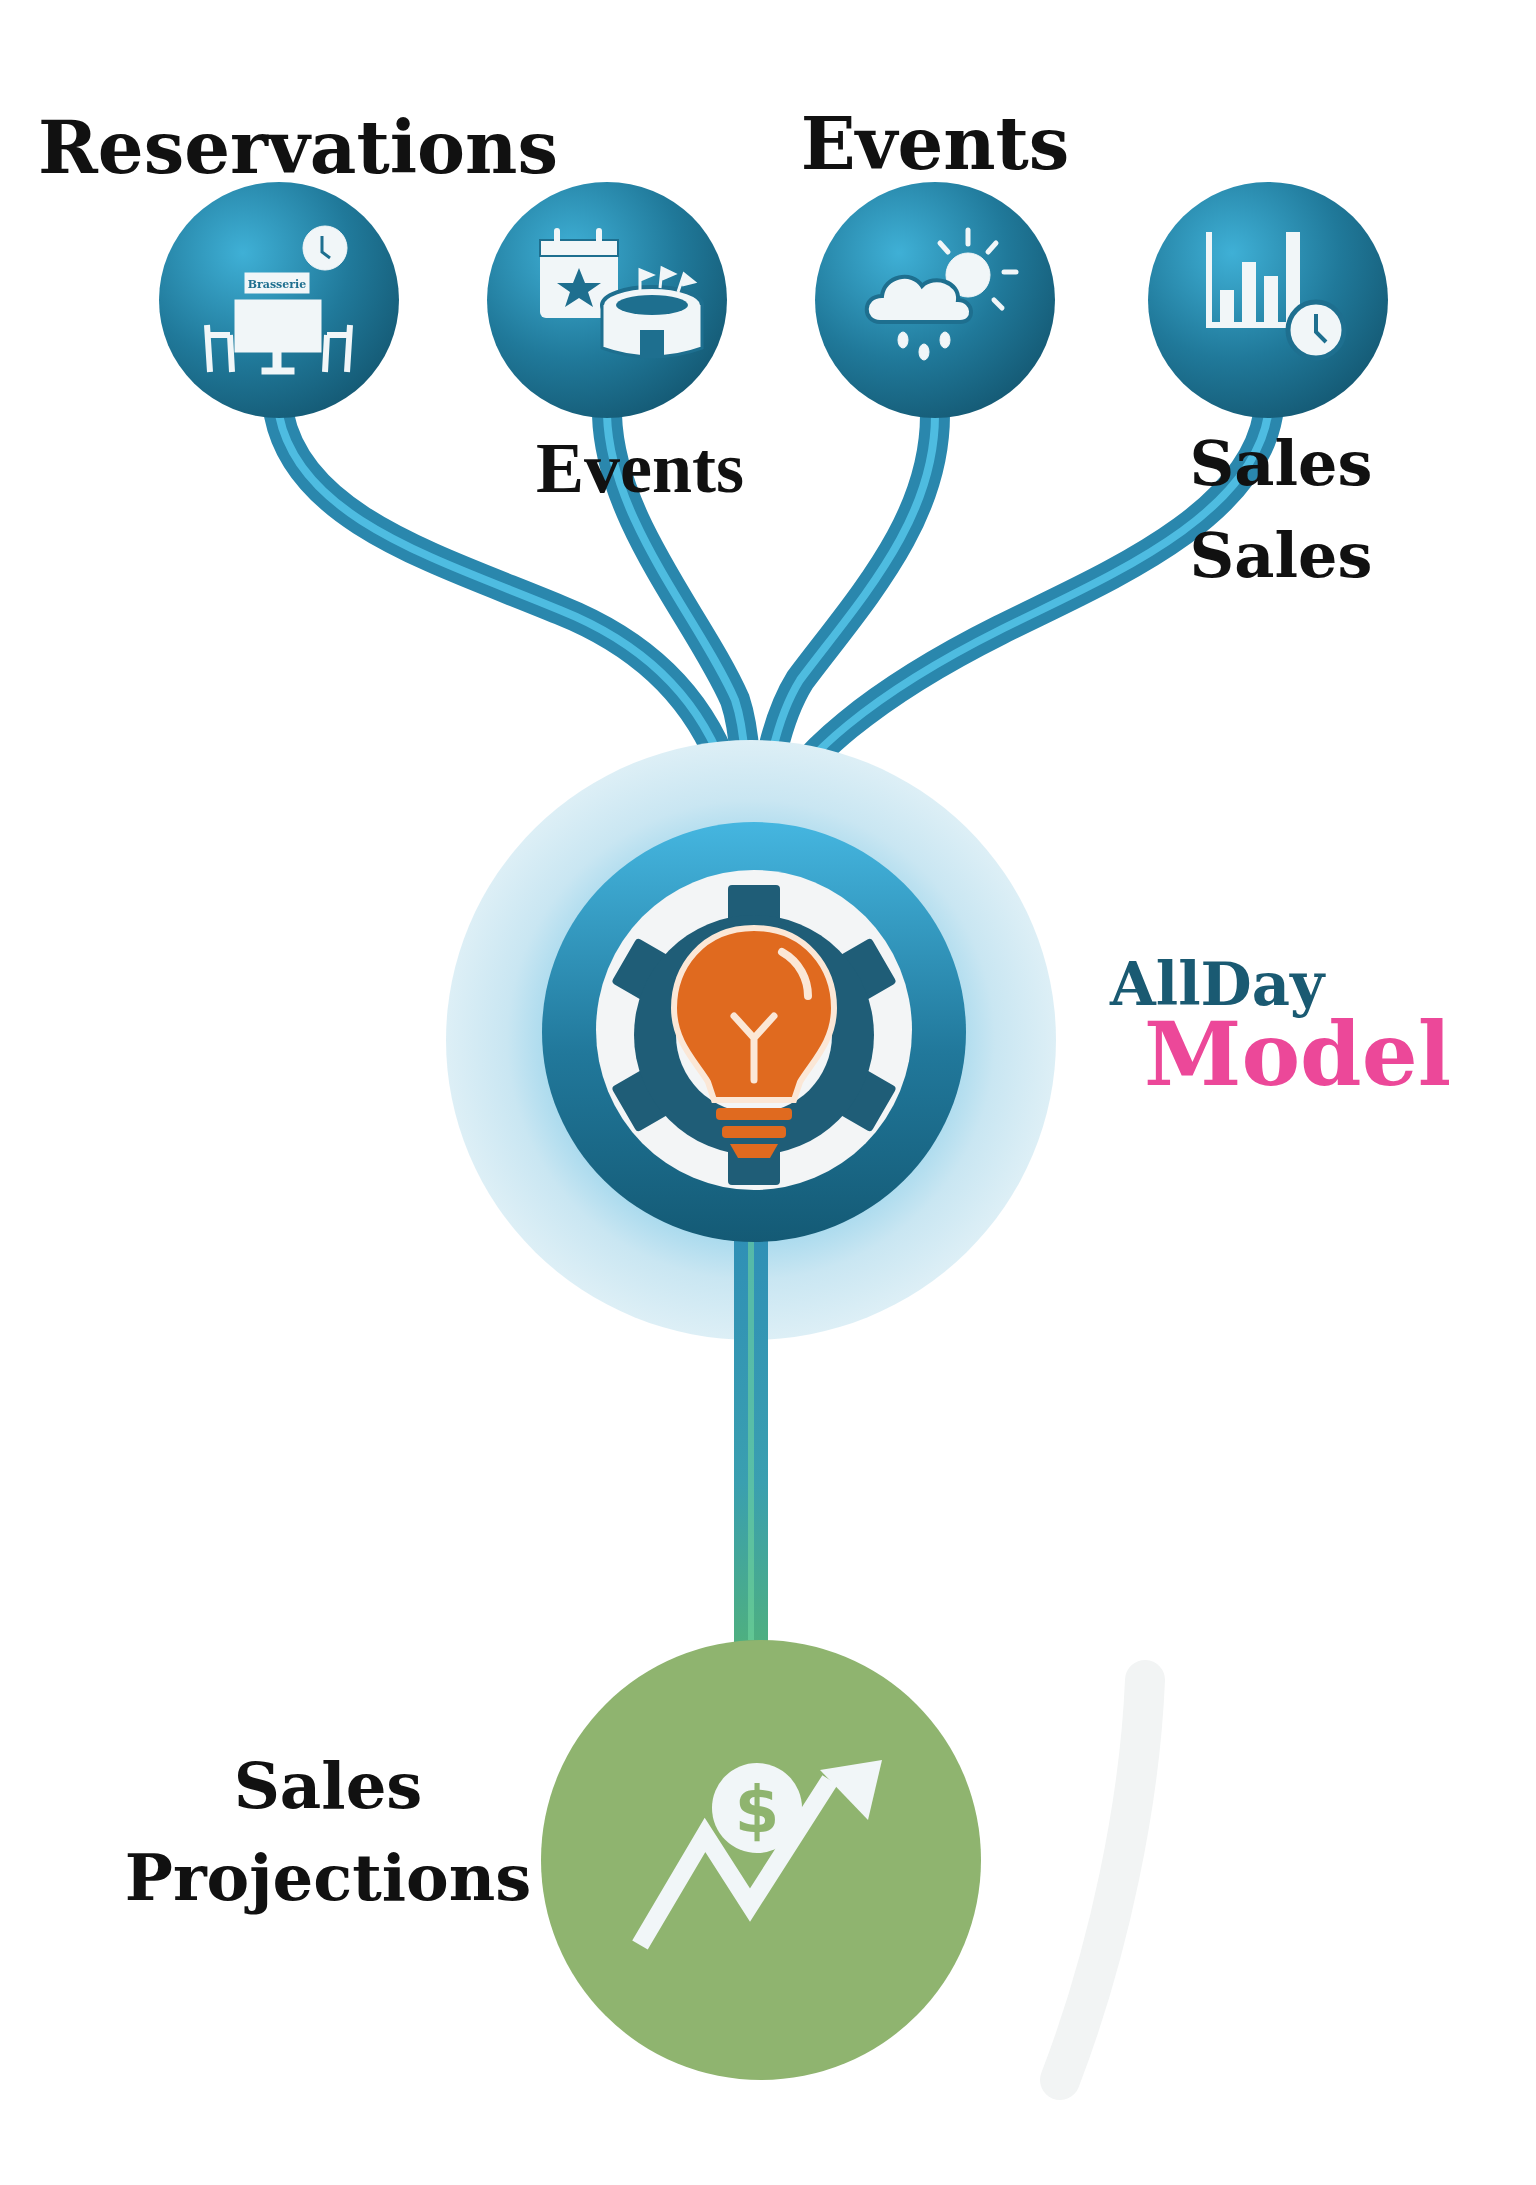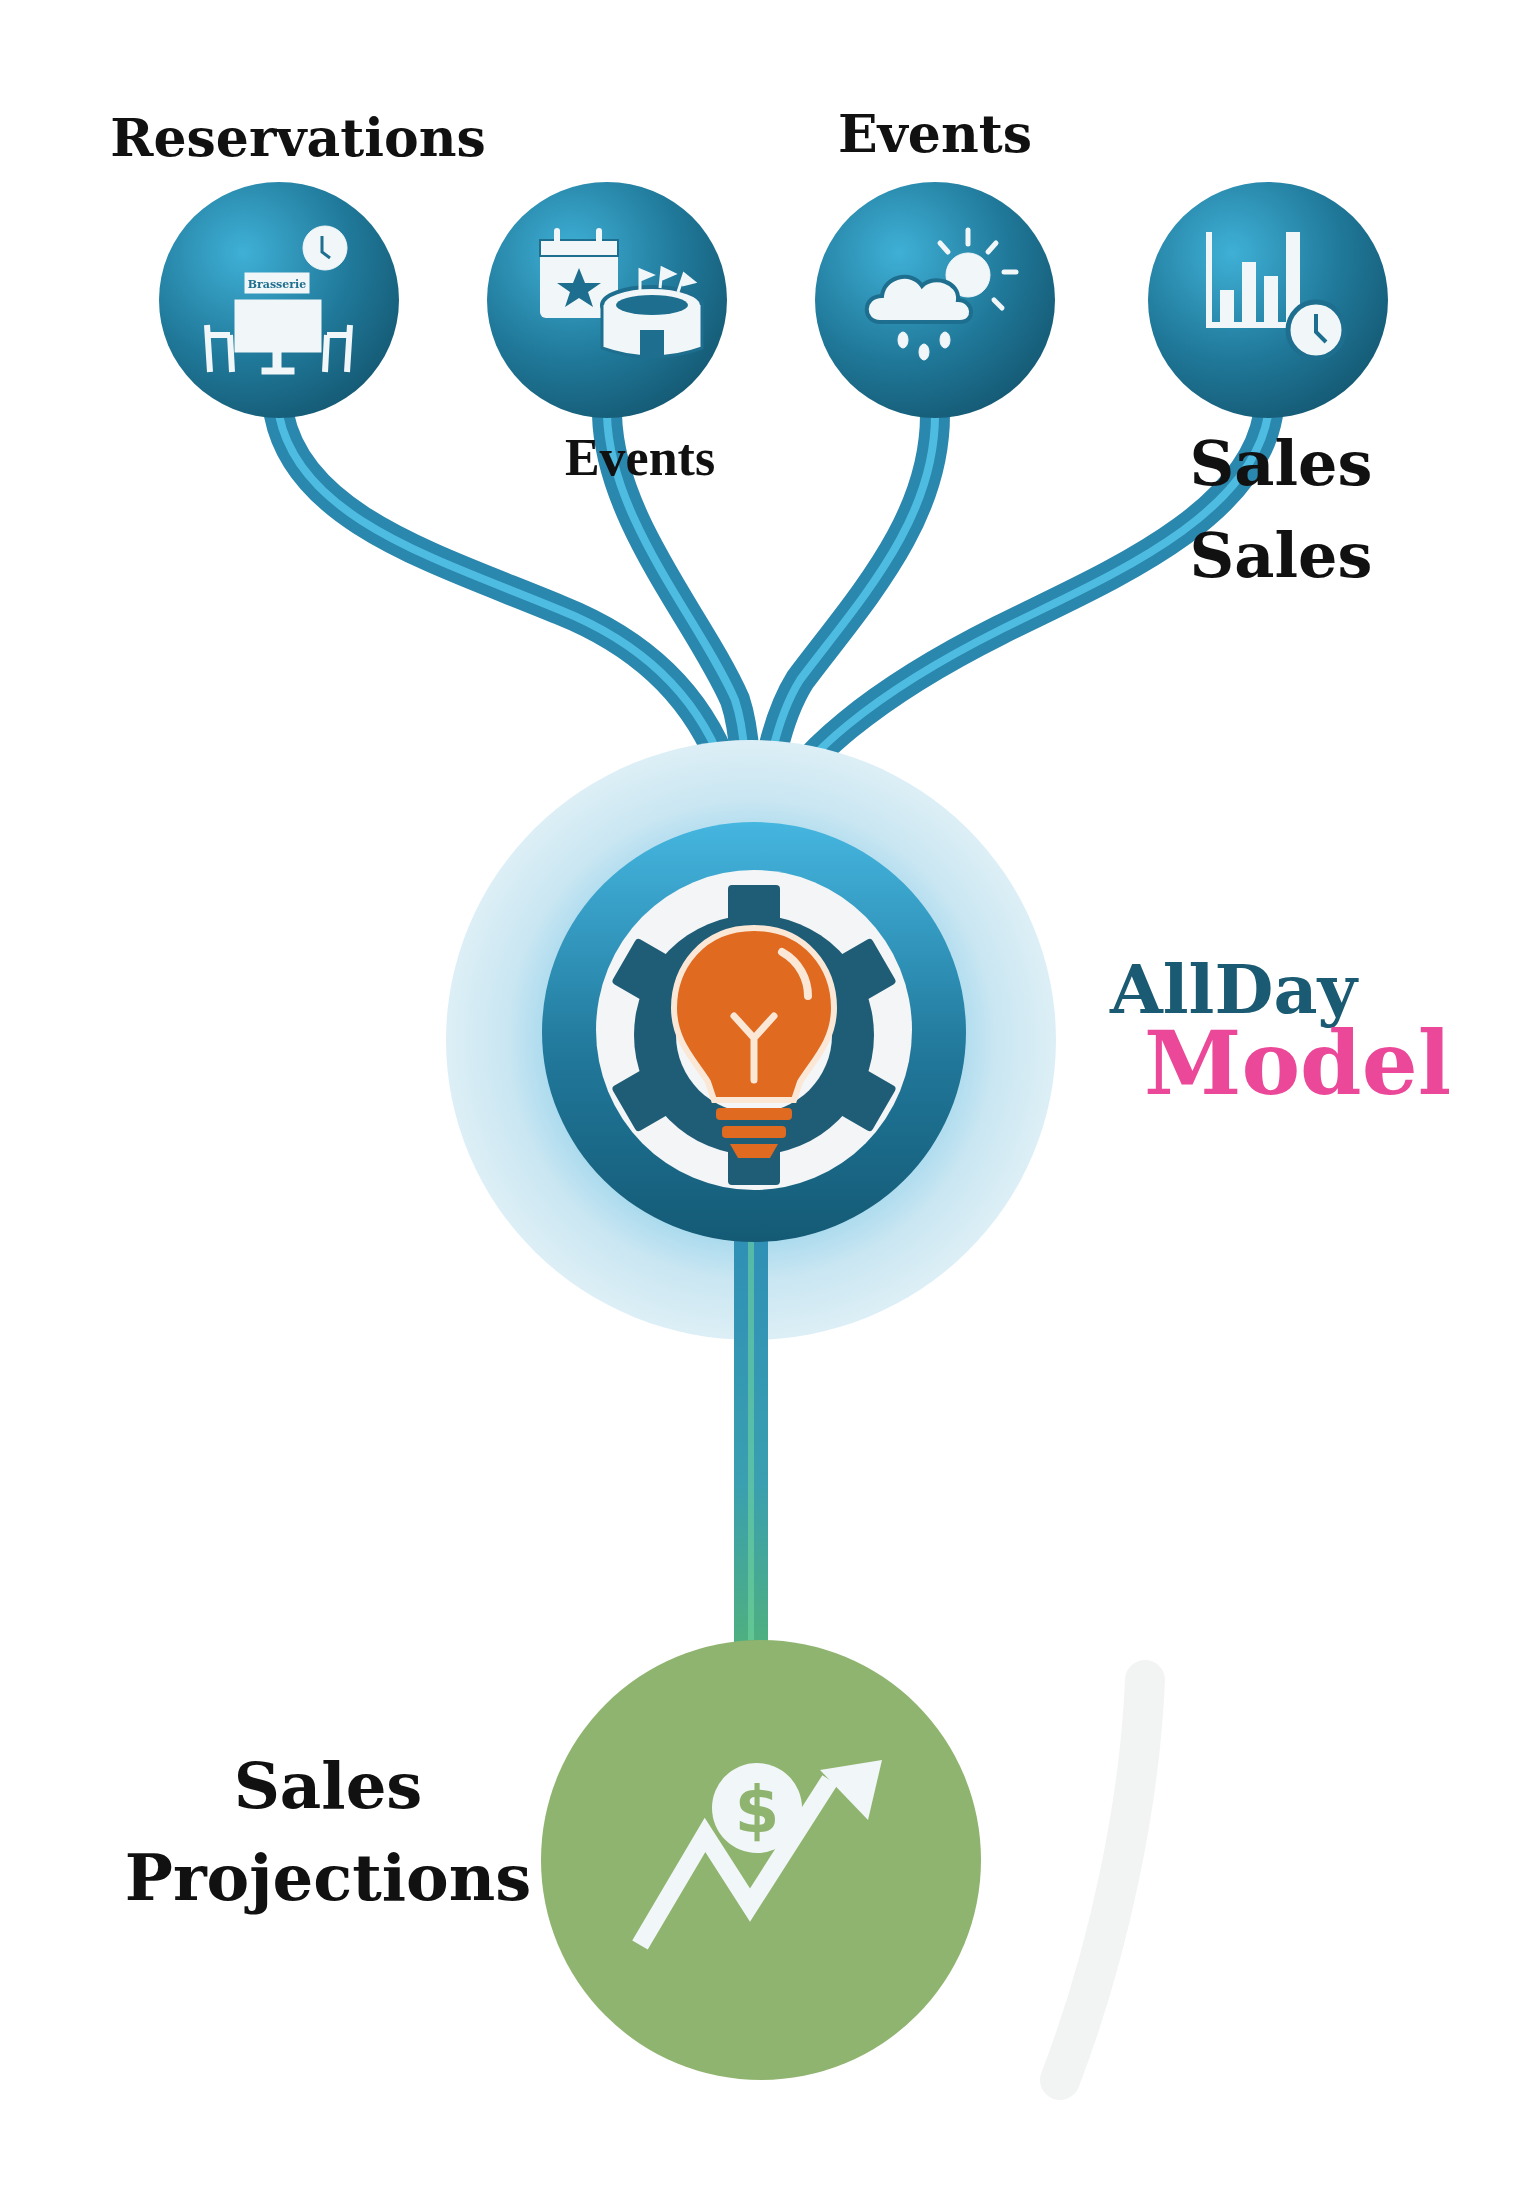--- a/index.html
+++ b/index.html
@@ -1,22 +1,22 @@
 <!DOCTYPE html>
 <html><head>
 <meta charset="utf-8">
 <style>
   html,body{margin:0;padding:0;background:#ffffff;}
   body{width:1536px;height:2185px;position:relative;overflow:hidden;font-family:"DejaVu Serif","Liberation Serif",serif;}
   #diagram{position:absolute;left:0;top:0;width:1536px;height:2185px;}
   .label{position:absolute;font-family:"DejaVu Serif","Liberation Serif",serif;font-weight:bold;color:#111111;text-align:center;white-space:nowrap;line-height:1;}
-  .lbl-top{font-size:52px;transform:translateX(-50%);}
+  .lbl-top{font-size:72px;transform:translateX(-50%);}
   .lbl-multi{font-size:62px;transform:translateX(-50%);line-height:92px;}
   .model-title{position:absolute;left:1110px;top:955px;font-family:"DejaVu Serif","Liberation Serif",serif;font-weight:bold;line-height:1;}
-  .model-title .t1{display:block;font-size:68px;color:#1a5a72;}
+  .model-title .t1{display:block;font-size:59px;color:#1a5a72;}
   .model-title .t2{display:block;font-size:88px;color:#ec4899;margin-left:34px;margin-top:-4px;}
   .proj{position:absolute;left:328px;top:1740px;transform:translateX(-50%);font-size:64px;line-height:92px;font-weight:bold;text-align:center;color:#111111;font-family:"DejaVu Serif","Liberation Serif",serif;}
 </style>
 </head>
 <body>
 
 <svg id="diagram" viewBox="0 0 1536 2185" width="1536" height="2185" xmlns="http://www.w3.org/2000/svg">
   <defs>
     <radialGradient id="nodeGrad" cx="35%" cy="30%" r="75%">
       <stop offset="0%" stop-color="#3fb0d6"></stop>

